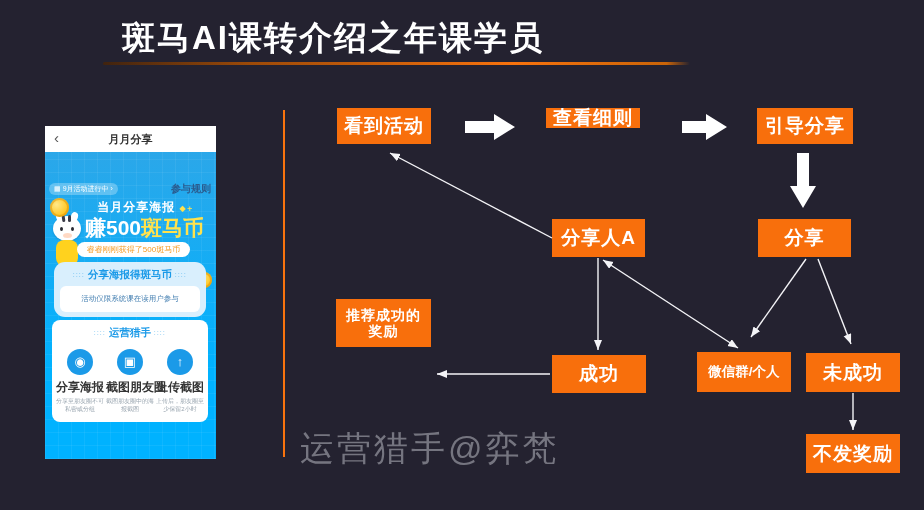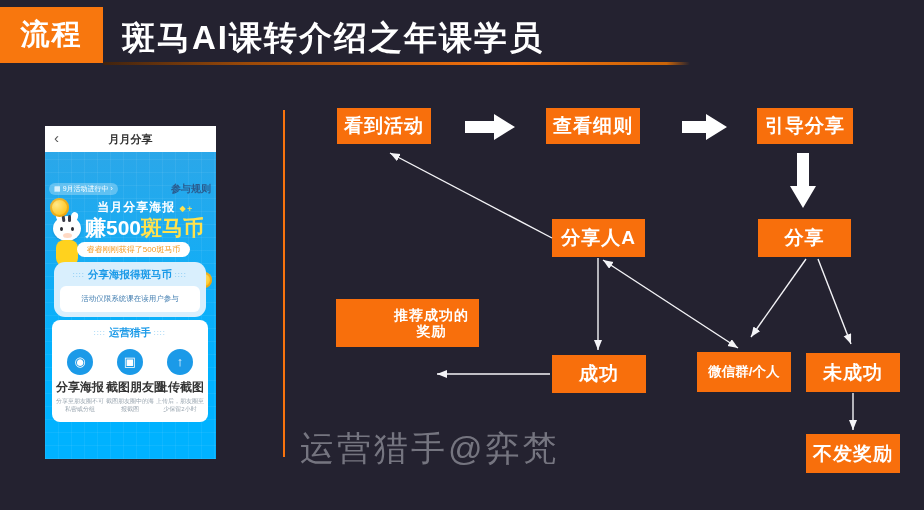--- a/index.html
+++ b/index.html
@@ -107,21 +107,20 @@
   .watermark{
     position:absolute;left:300px;top:426px;font-size:34px;color:#84848e;
     letter-spacing:3px;opacity:.85;white-space:nowrap;
   }
 </style>
 </head>
 <body>
 
 <div class="stage">
 
-  <div class="header-tag">流程</div>
   <div class="header-title">斑马AI课转介绍之年课学员</div>
   <div class="header-underline"></div>
   <div class="v-divider"></div>
 
   <div class="phone">
     <div class="p-nav">
       <span class="back">‹</span>
       <span class="ttl">月月分享</span>
     </div>
     <div class="p-body">
@@ -190,25 +189,25 @@
             <div class="circ">↑</div>
             <div class="lbl">上传截图</div>
             <div class="dsc">上传后，朋友圈至少保留2小时</div>
           </div>
         </div>
       </div>
     </div>
   </div>
 
   <div class="fbox" style="left:337px;top:108px;width:94px;height:36px;">看到活动</div>
-  <div class="fbox" style="left:546px;top:108px;width:94px;height:36px;">查看细则</div>
+  <div class="fbox" style="left:546px;top:108px;width:94px;height:20px;">查看细则</div>
   <div class="fbox" style="left:757px;top:108px;width:96px;height:36px;">引导分享</div>
   <div class="fbox" style="left:552px;top:219px;width:93px;height:38px;">分享人A</div>
   <div class="fbox" style="left:758px;top:219px;width:93px;height:38px;">分享</div>
-  <div class="fbox two" style="left:336px;top:299px;width:95px;height:48px;padding-left:48px;">
+  <div class="fbox two" style="left:336px;top:299px;width:95px;height:48px;">
     <span>推荐成功的</span>
     <span>奖励</span>
   </div>
   <div class="fbox" style="left:552px;top:355px;width:94px;height:38px;">成功</div>
   <div class="fbox small" style="left:697px;top:352px;width:94px;height:40px;">微信群/个人</div>
   <div class="fbox" style="left:806px;top:353px;width:94px;height:39px;">未成功</div>
   <div class="fbox" style="left:806px;top:434px;width:94px;height:39px;">不发奖励</div>
 
   <svg class="arrows" width="924" height="510">
     <defs>

